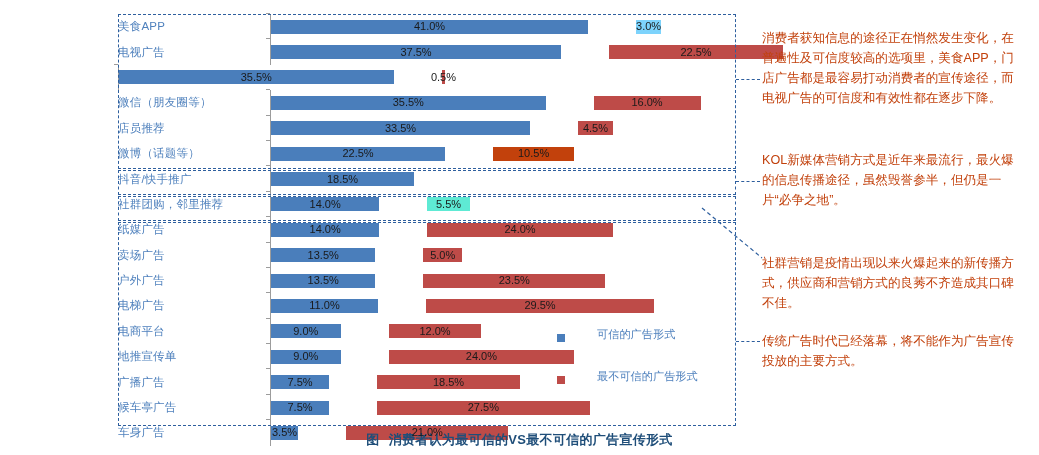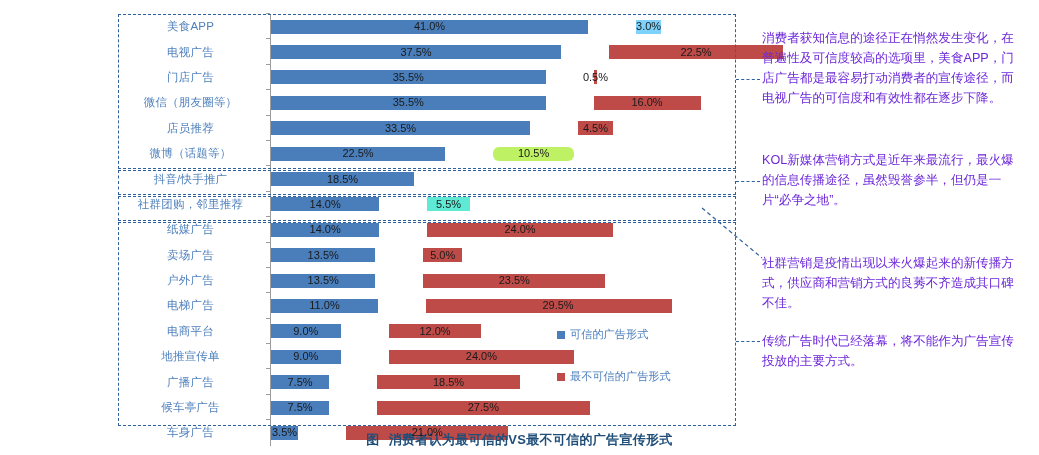--- a/index.html
+++ b/index.html
@@ -27,21 +27,21 @@
   
   .row {
     display: flex;
     align-items: center;
     height: 25.4px;
     position: relative;
   }
   .cat-label {
     width: 152px;
     flex: 0 0 152px;
-    text-align: center;
+    text-align: left;
     padding-right: 7px;
     box-sizing: border-box;
     font-size: 11.5px;
     color: #4f81bd;
     white-space: nowrap;
     letter-spacing: .2px;
   }
   .plot {
     position: relative;
     flex: 1 1 auto;
@@ -115,36 +115,37 @@
   .leader-diag {
     position: absolute;
     pointer-events: none;
   }
 
   
   .annot {
     position: absolute;
     font-size: 12.6px;
     line-height: 20px;
-    color: #6d28d9;
+    color: #c2410c;
     width: 262px;
   }
 
   
   #legend {
     position: absolute;
     left: 557px;
     top: 327px;
     font-size: 11.2px;
     color: #4f81bd;
   }
   .legend-item {
     display: flex;
-    align-items: center;
+    align-items: flex-end;
     margin-bottom: 27px;
+    gap: 27px;
   }
   .legend-swatch {
     width: 8px;
     height: 8px;
     margin-right: 5px;
     flex: 0 0 8px;
   }
   .legend-label { white-space: nowrap; }
 
   
@@ -188,21 +189,20 @@
           <div class="seg blue" style="width: 290px; background: rgb(74, 126, 187);">
             <span class="val">37.5%</span>
           </div>
           <div class="seg red" style="width: 174px; background: rgb(190, 75, 72);">
             <span class="val">22.5%</span>
           </div>
         </div>
       </div>
     </div>
     <div class="row">
-      <div class="cat-label">门店广告</div>
       <div class="plot">
         <span class="tick"></span>
         <div class="bars">
           <div class="seg blue" style="width: 274.533px; background: rgb(74, 126, 187);">
             <span class="val">35.5%</span>
           </div>
           <div class="seg red tiny" style="width: 3.86667px; background: rgb(190, 75, 72);">
             <span class="val">0.5%</span>
           </div>
         </div>
@@ -237,21 +237,21 @@
       </div>
     </div>
     <div class="row">
       <div class="cat-label">微博（话题等）</div>
       <div class="plot">
         <span class="tick"></span>
         <div class="bars">
           <div class="seg blue" style="width: 174px; background: rgb(74, 126, 187);">
             <span class="val">22.5%</span>
           </div>
-          <div class="seg red" style="width: 81.2px; background: #bef264; border-radius: 6px;">
+          <div class="seg red" style="width: 81.2px; background: #c2410c;">
             <span class="val">10.5%</span>
           </div>
         </div>
       </div>
     </div>
     <div class="row">
       <div class="cat-label">抖音/快手推广</div>
       <div class="plot">
         <span class="tick"></span>
         <div class="bars">
@@ -318,21 +318,21 @@
       </div>
     </div>
     <div class="row">
       <div class="cat-label">电梯广告</div>
       <div class="plot">
         <span class="tick"></span>
         <div class="bars">
           <div class="seg blue" style="width: 107px; background: rgb(74, 126, 187);">
             <span class="val">11.0%</span>
           </div>
-          <div class="seg red" style="width: 228.133px; background: rgb(190, 75, 72); padding-left: 18px;">
+          <div class="seg red" style="width: 228.133px; background: rgb(190, 75, 72);">
             <span class="val">29.5%</span>
           </div>
         </div>
       </div>
     </div>
     <div class="row">
       <div class="cat-label">电商平台</div>
       <div class="plot">
         <span class="tick"></span>
         <div class="bars">

